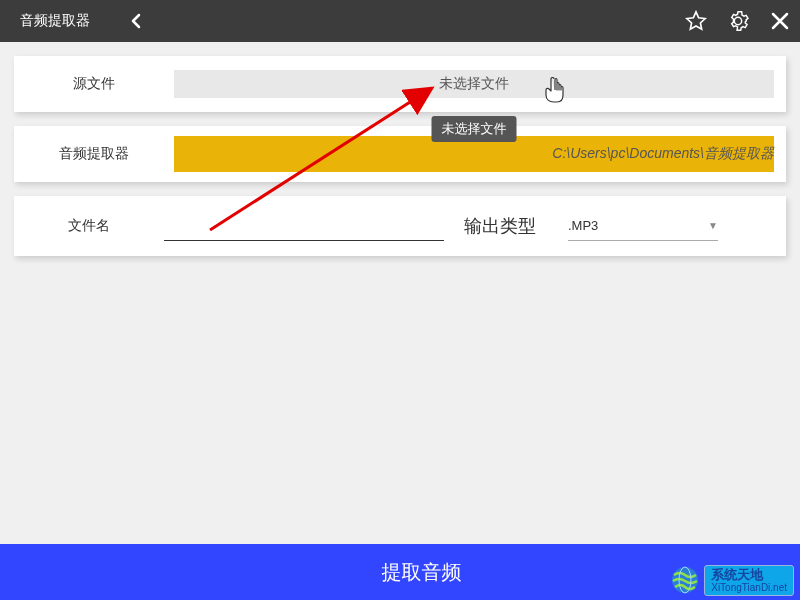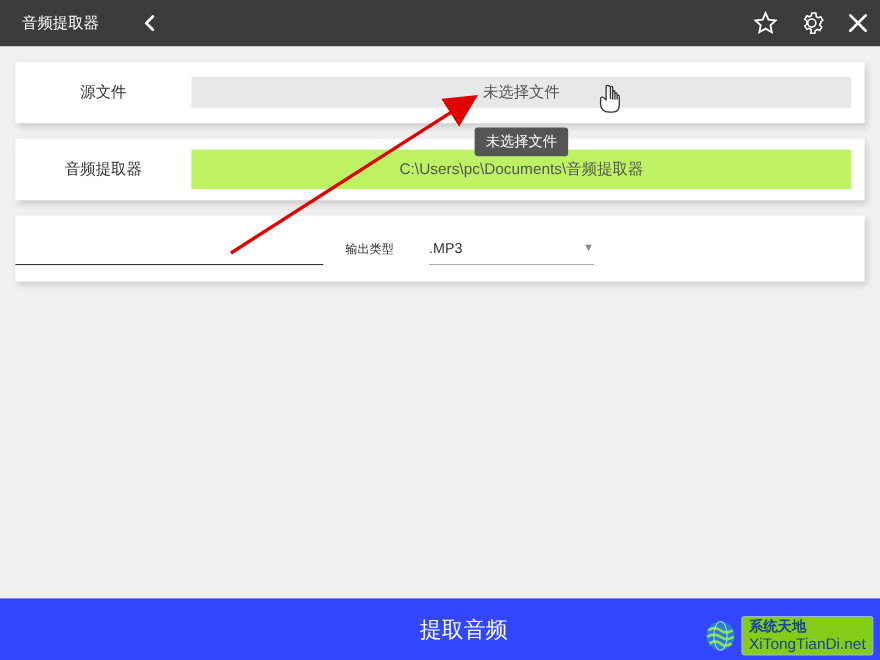--- a/index.html
+++ b/index.html
@@ -70,28 +70,29 @@
     align-items: center;
     justify-content: center;
     font-size: 14px;
     color: #555;
     cursor: pointer;
     position: relative;
   }
   .path-field {
     flex: 1;
     height: 36px;
-    background: #bef264;
+    background: #eab308;
     margin-right: 12px;
     display: flex;
     align-items: center;
-    justify-content: center;
+    justify-content: flex-end;
     font-size: 14px;
     color: #555;
     cursor: pointer;
+    font-style: italic;
   }
 
   .tooltip {
     position: absolute;
     top: 46px;
     left: 50%;
     transform: translateX(-50%);
     background: #555;
     color: #fff;
     font-size: 13px;
@@ -105,21 +106,21 @@
     width: 280px;
     height: 30px;
     border: none;
     border-bottom: 1px solid #333;
     background: transparent;
     font-size: 14px;
     outline: none;
     margin-right: 20px;
   }
   .output-label {
-    font-size: 11px;
+    font-size: 18px;
     color: #333;
     margin-right: 20px;
   }
   .format-select {
     width: 150px;
     height: 30px;
     border: none;
     border-bottom: 1px solid #aaa;
     font-size: 13px;
     color: #333;
@@ -171,30 +172,30 @@
     z-index: 30;
     display: flex;
     align-items: center;
   }
   .watermark .globe {
     width: 30px;
     height: 30px;
     margin-right: 4px;
   }
   .watermark .wm-text {
-    background: #84cc16;
+    background: #0ea5e9;
     border: 1px solid #9cb4e0;
     padding: 2px 6px;
     border-radius: 3px;
     font-size: 12px;
     line-height: 1.1;
     text-align: left;
   }
   .watermark .wm-top { font-size: 13px; color: #1645a0; font-weight: bold; }
-  .watermark .wm-bottom { font-size: 14px; color: #1645a0; }
+  .watermark .wm-bottom { font-size: 10px; color: #1645a0; }
 </style>
 </head>
 <body>
 
 <div class="titlebar">
   <span class="title">音频提取器</span>
   <span class="back-chevron">
     <svg width="12" height="16" viewBox="0 0 12 16">
         <path d="M9 2 L3 8 L9 14" stroke="#fff" stroke-width="2.5" fill="none" stroke-linecap="round" stroke-linejoin="round"></path>
       </svg>
@@ -227,20 +228,21 @@
 </div>
 
 <div class="panel p2">
   <div class="label">音频提取器</div>
   <div class="path-field">
     <span>C:\Users\pc\Documents\音频提取器</span>
   </div>
 </div>
 
 <div class="panel p3">
+  <div class="label sm">文件名</div>
   <input class="filename-input" type="text" value="" style="">
   <div class="output-label">输出类型</div>
   <div class="format-select">
     <span>.MP3</span>
     <span class="caret">▼</span>
   </div>
 </div>
 
 <svg class="arrow-svg" width="260" height="160">
   <defs>

